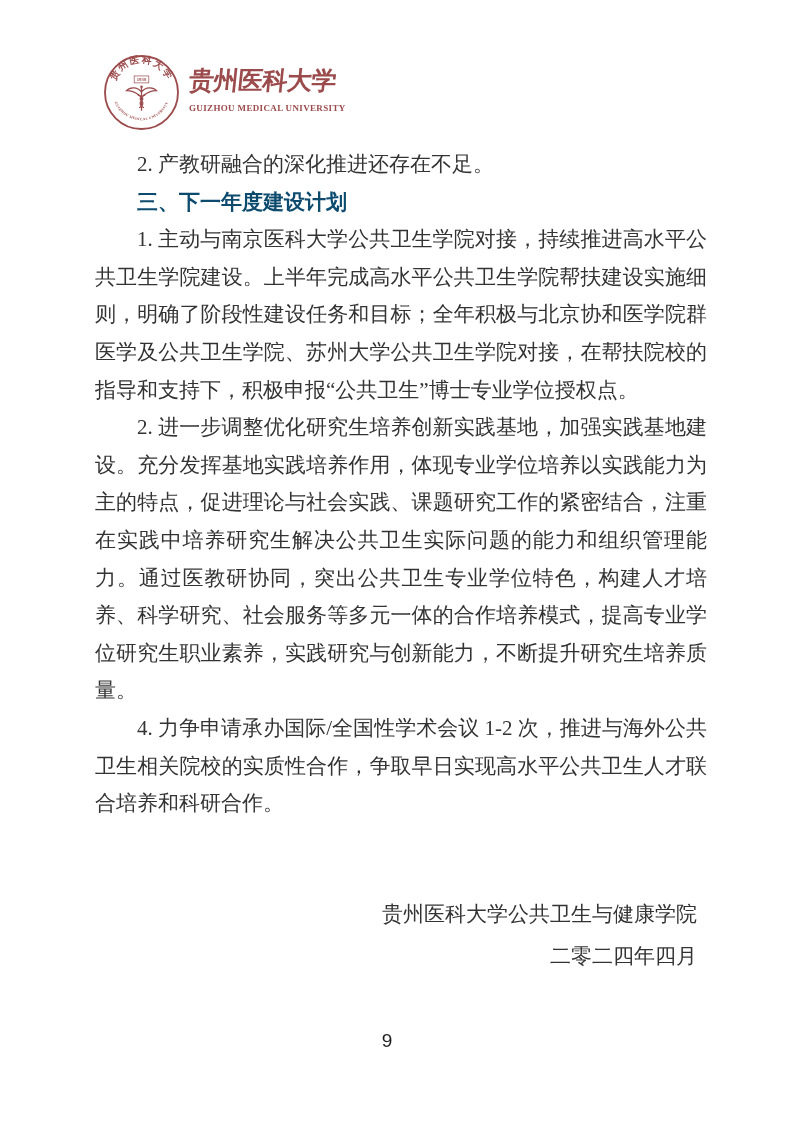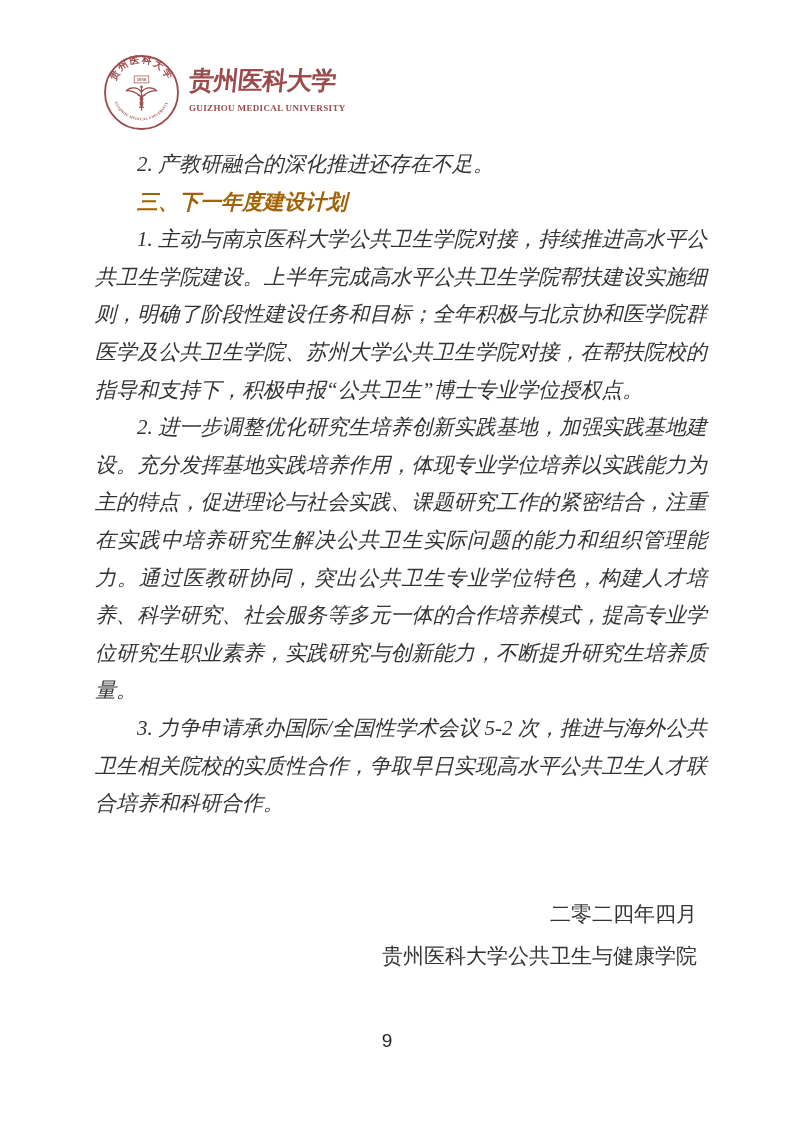--- a/index.html
+++ b/index.html
@@ -47,26 +47,25 @@
   .content {
     position: absolute;
     left: 95px;
     top: 146px;
     width: 612px;
     font-size: 21px;
     line-height: 37.6px;
     color: #333333;
     text-align: justify;
     text-justify: inter-character;
-    font-style: italic;
   }
   .content p { text-indent: 42px; }
   .content p.heading {
     font-weight: bold;
-    color: #a16207;
+    color: #0c4a6e;
   }
 
   
   .signature {
     position: absolute;
     top: 893px;
     right: 97px;
     text-align: right;
     font-size: 21px;
     line-height: 42px;
@@ -119,25 +118,25 @@
       <div class="wordmark-cn">贵州医科大学</div>
       <div class="wordmark-en">GUIZHOU MEDICAL UNIVERSITY</div>
     </div>
   </div>
 
   <div class="content">
     <p class="body">2. 产教研融合的深化推进还存在不足。</p>
     <p class="heading">三、下一年度建设计划</p>
     <p class="body">1. 主动与南京医科大学公共卫生学院对接，持续推进高水平公共卫生学院建设。上半年完成高水平公共卫生学院帮扶建设实施细则，明确了阶段性建设任务和目标；全年积极与北京协和医学院群医学及公共卫生学院、苏州大学公共卫生学院对接，在帮扶院校的指导和支持下，积极申报“公共卫生”博士专业学位授权点。</p>
     <p class="body">2. 进一步调整优化研究生培养创新实践基地，加强实践基地建设。充分发挥基地实践培养作用，体现专业学位培养以实践能力为主的特点，促进理论与社会实践、课题研究工作的紧密结合，注重在实践中培养研究生解决公共卫生实际问题的能力和组织管理能力。通过医教研协同，突出公共卫生专业学位特色，构建人才培养、科学研究、社会服务等多元一体的合作培养模式，提高专业学位研究生职业素养，实践研究与创新能力，不断提升研究生培养质量。</p>
-    <p class="body">3. 力争申请承办国际/全国性学术会议 5-2 次，推进与海外公共卫生相关院校的实质性合作，争取早日实现高水平公共卫生人才联合培养和科研合作。</p>
+    <p class="body">4. 力争申请承办国际/全国性学术会议 1-2 次，推进与海外公共卫生相关院校的实质性合作，争取早日实现高水平公共卫生人才联合培养和科研合作。</p>
   </div>
 
   <div class="signature">
+    <div>贵州医科大学公共卫生与健康学院</div>
     <div>二零二四年四月</div>
-    <div>贵州医科大学公共卫生与健康学院</div>
   </div>
 
   <div class="footer">
     <span>9</span>
   </div>
 
 </div>
 
 </body></html>

